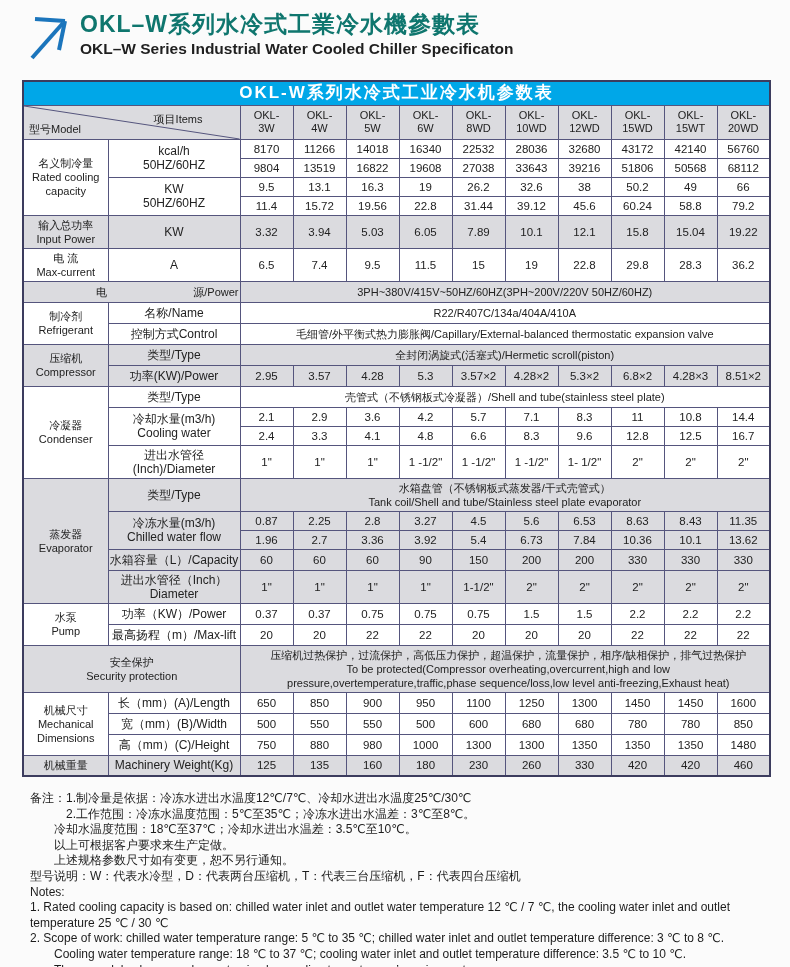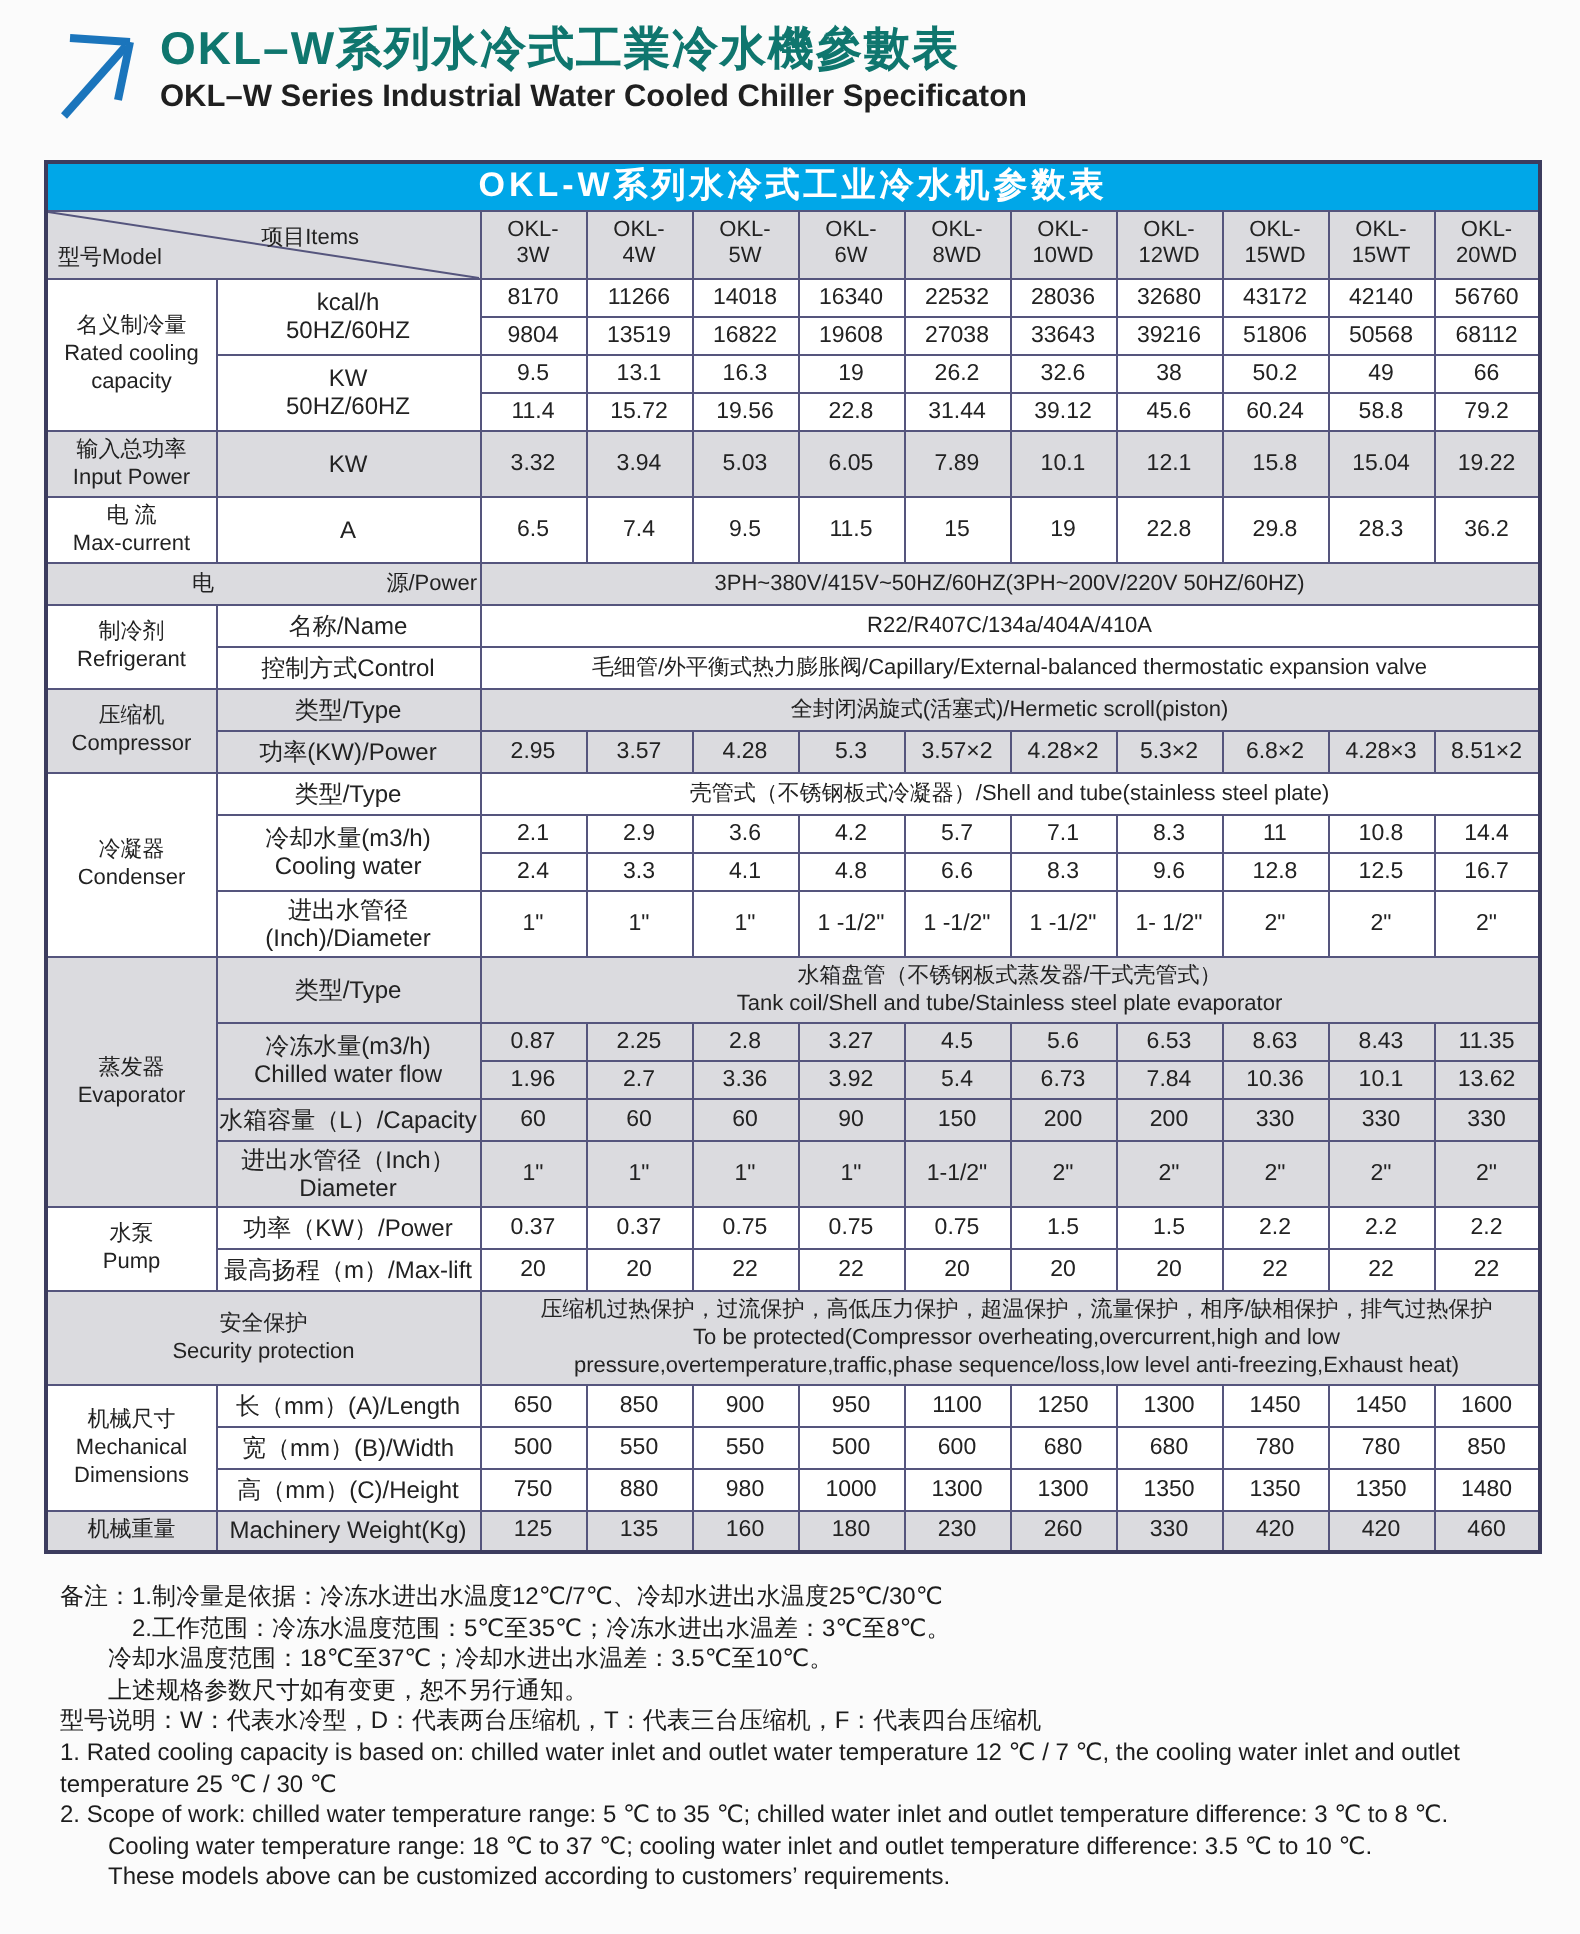--- a/index.html
+++ b/index.html
@@ -39,21 +39,21 @@
   }
   tr.shade td{background:var(--shade);}
   td.banner{
     background:var(--blue)!important;color:#fff;
     font-size:17px;font-weight:700;letter-spacing:2px;
     height:24px;padding:3px 0;
   }
   td.corner{position:relative;height:34px;background:var(--shade)!important;padding:0;}
   td.corner svg{position:absolute;left:0;top:0;width:100%;height:100%;}
   .c-model{position:absolute;left:5px;bottom:3px;font-size:11px;}
-  .c-items{position:absolute;right:60px;top:6px;font-size:11px;}
+  .c-items{position:absolute;right:37px;top:6px;font-size:11px;}
   td.mh{background:var(--shade)!important;font-size:11px;line-height:13px;padding:3px 0;}
   td.lab{font-size:11px;line-height:14px;padding:2px 1px;}
   td.item{font-size:12px;line-height:14px;padding:2px 1px;}
   td.val{font-size:11.5px;}
   td.spanv{font-size:11px;}
   td.spanv.left{text-align:center;padding-left:8px;}
   td.merged-split{padding:0;}
   .msplit{display:flex;align-items:center;width:100%;}
   .msplit .m1{width:83px;text-align:right;padding-right:1px;}
   .msplit .m2{flex:1;text-align:right;padding-left:16px;}
@@ -952,21 +952,23 @@
             <div>460</div>
           </td>
         </tr>
       </tbody>
   </table>
 
   <div class="notes" id="notes-block">
       <div class="note-line">备注：1.制冷量是依据：冷冻水进出水温度12℃/7℃、冷却水进出水温度25℃/30℃</div>
       <div class="note-line ind-2">2.工作范围：冷冻水温度范围：5℃至35℃；冷冻水进出水温差：3℃至8℃。</div>
       <div class="note-line ind-1">冷却水温度范围：18℃至37℃；冷却水进出水温差：3.5℃至10℃。</div>
+      <div class="note-line ind-1">以上可根据客户要求来生产定做。</div>
       <div class="note-line ind-1">上述规格参数尺寸如有变更，恕不另行通知。</div>
       <div class="note-line">型号说明：W：代表水冷型，D：代表两台压缩机，T：代表三台压缩机，F：代表四台压缩机</div>
+      <div class="note-line">Notes:</div>
       <div class="note-line">1. Rated cooling capacity is based on: chilled water inlet and outlet water temperature 12 ℃ / 7 ℃, the cooling water inlet and outlet</div>
       <div class="note-line">temperature 25 ℃ / 30 ℃</div>
       <div class="note-line">2. Scope of work: chilled water temperature range: 5 ℃ to 35 ℃; chilled water inlet and outlet temperature difference: 3 ℃ to 8 ℃.</div>
       <div class="note-line ind-1">Cooling water temperature range: 18 ℃ to 37 ℃; cooling water inlet and outlet temperature difference: 3.5 ℃ to 10 ℃.</div>
       <div class="note-line ind-1">These models above can be customized according to customers’  requirements.</div>
     </div>
 </div>
 
 </body></html>

